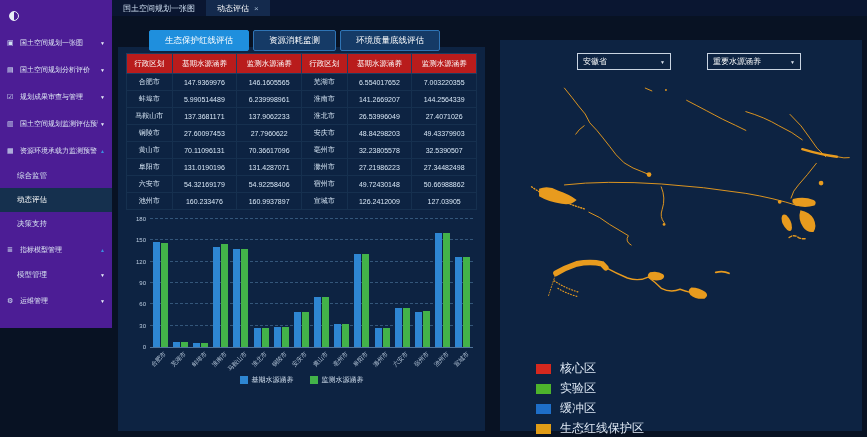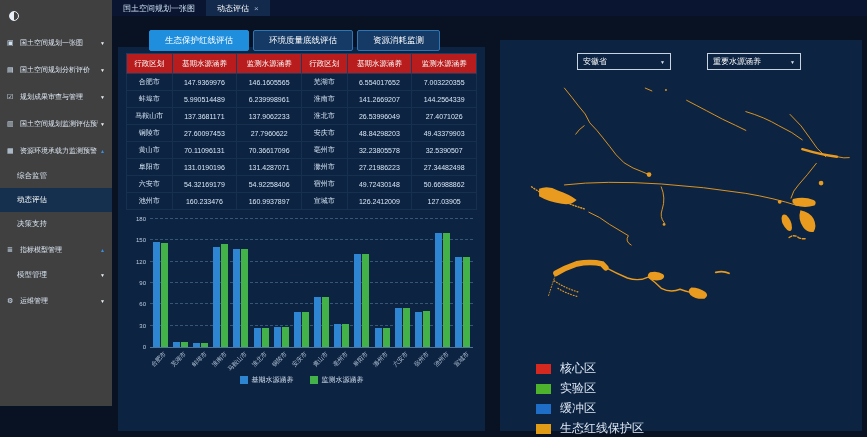--- a/index.html
+++ b/index.html
@@ -1,21 +1,21 @@
 <!DOCTYPE html>
 <html><head>
 <meta charset="utf-8">
 <style>
   * { margin:0; padding:0; box-sizing:border-box; }
   html,body { width:867px; height:437px; overflow:hidden; }
   body { font-family:"Liberation Sans","DejaVu Sans",sans-serif; background:#081223; }
   .app { position:relative; width:867px; height:437px; background:#081223; overflow:hidden; }
 
   
-  .sidebar { position:absolute; left:0; top:0; width:112px; height:406px; background:#404040; z-index:3; }
+  .sidebar { position:absolute; left:0; top:0; width:112px; height:328px; background:#4c1d95; z-index:3; }
   .collapse { padding:7px 0 4px 9px; }
   .halfmoon { display:inline-block; width:10px; height:10px; border-radius:50%; border:1px solid #e8eef5;
               background:linear-gradient(90deg,#e8eef5 55%,transparent 55%); }
   .side-item { display:flex; align-items:center; height:27px; padding:0 7px; color:#dfe9f5; font-size:7px; cursor:pointer; }
   .side-item .icon { width:10px; margin-right:3px; font-size:7px; color:#cfe0f2; flex:none; }
   .side-item .lbl { flex:1; white-space:nowrap; overflow:hidden; }
   .side-item .arrow { font-size:5px; color:#e6eef8; margin-left:2px; flex:none; }
   .side-item .arrow.up { color:#3a8fe0; }
   .side-sub { display:flex; align-items:center; height:24px; padding:0 7px 0 17px; color:#d5e2f0; font-size:7.5px; cursor:pointer; }
   .side-sub.active { background:#15304e; color:#fff; }
@@ -138,22 +138,22 @@
         <span>国土空间规划一张图</span>
       </div>
       <div class="tab active">
         <span>动态评估</span>
         <span class="close">×</span>
       </div>
     </div>
 
   <div class="btn-row">
       <button class="btn active">生态保护红线评估</button>
+      <button class="btn">资源消耗监测</button>
       <button class="btn">环境质量底线评估</button>
-      <button class="btn">资源消耗监测</button>
     </div>
 
   <section class="left-panel">
     <table class="data">
       <colgroup>
         <col style="width:13%">
           <col style="width:18.5%">
           <col style="width:18.5%">
         <col style="width:13%">
           <col style="width:18.5%">

